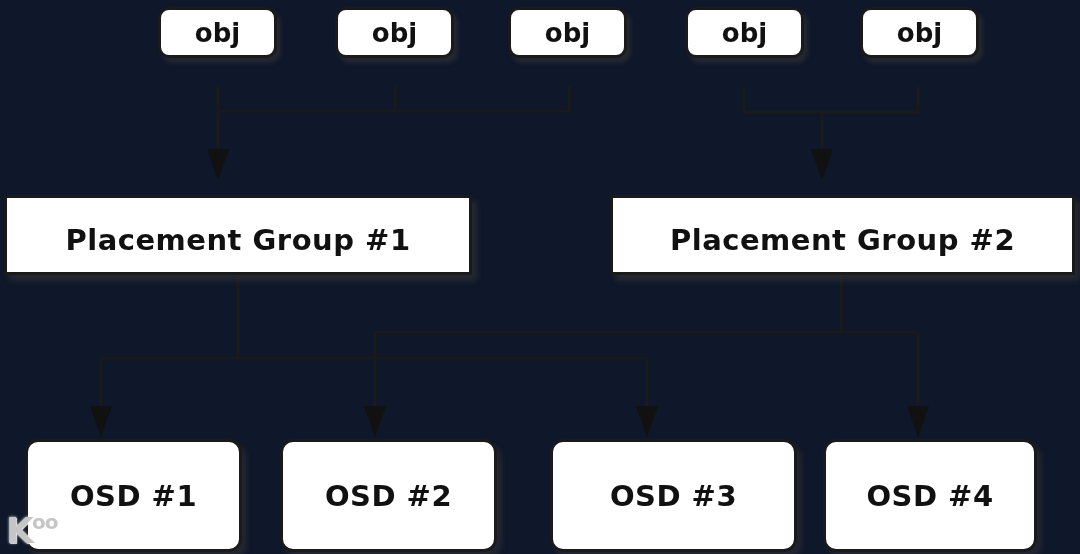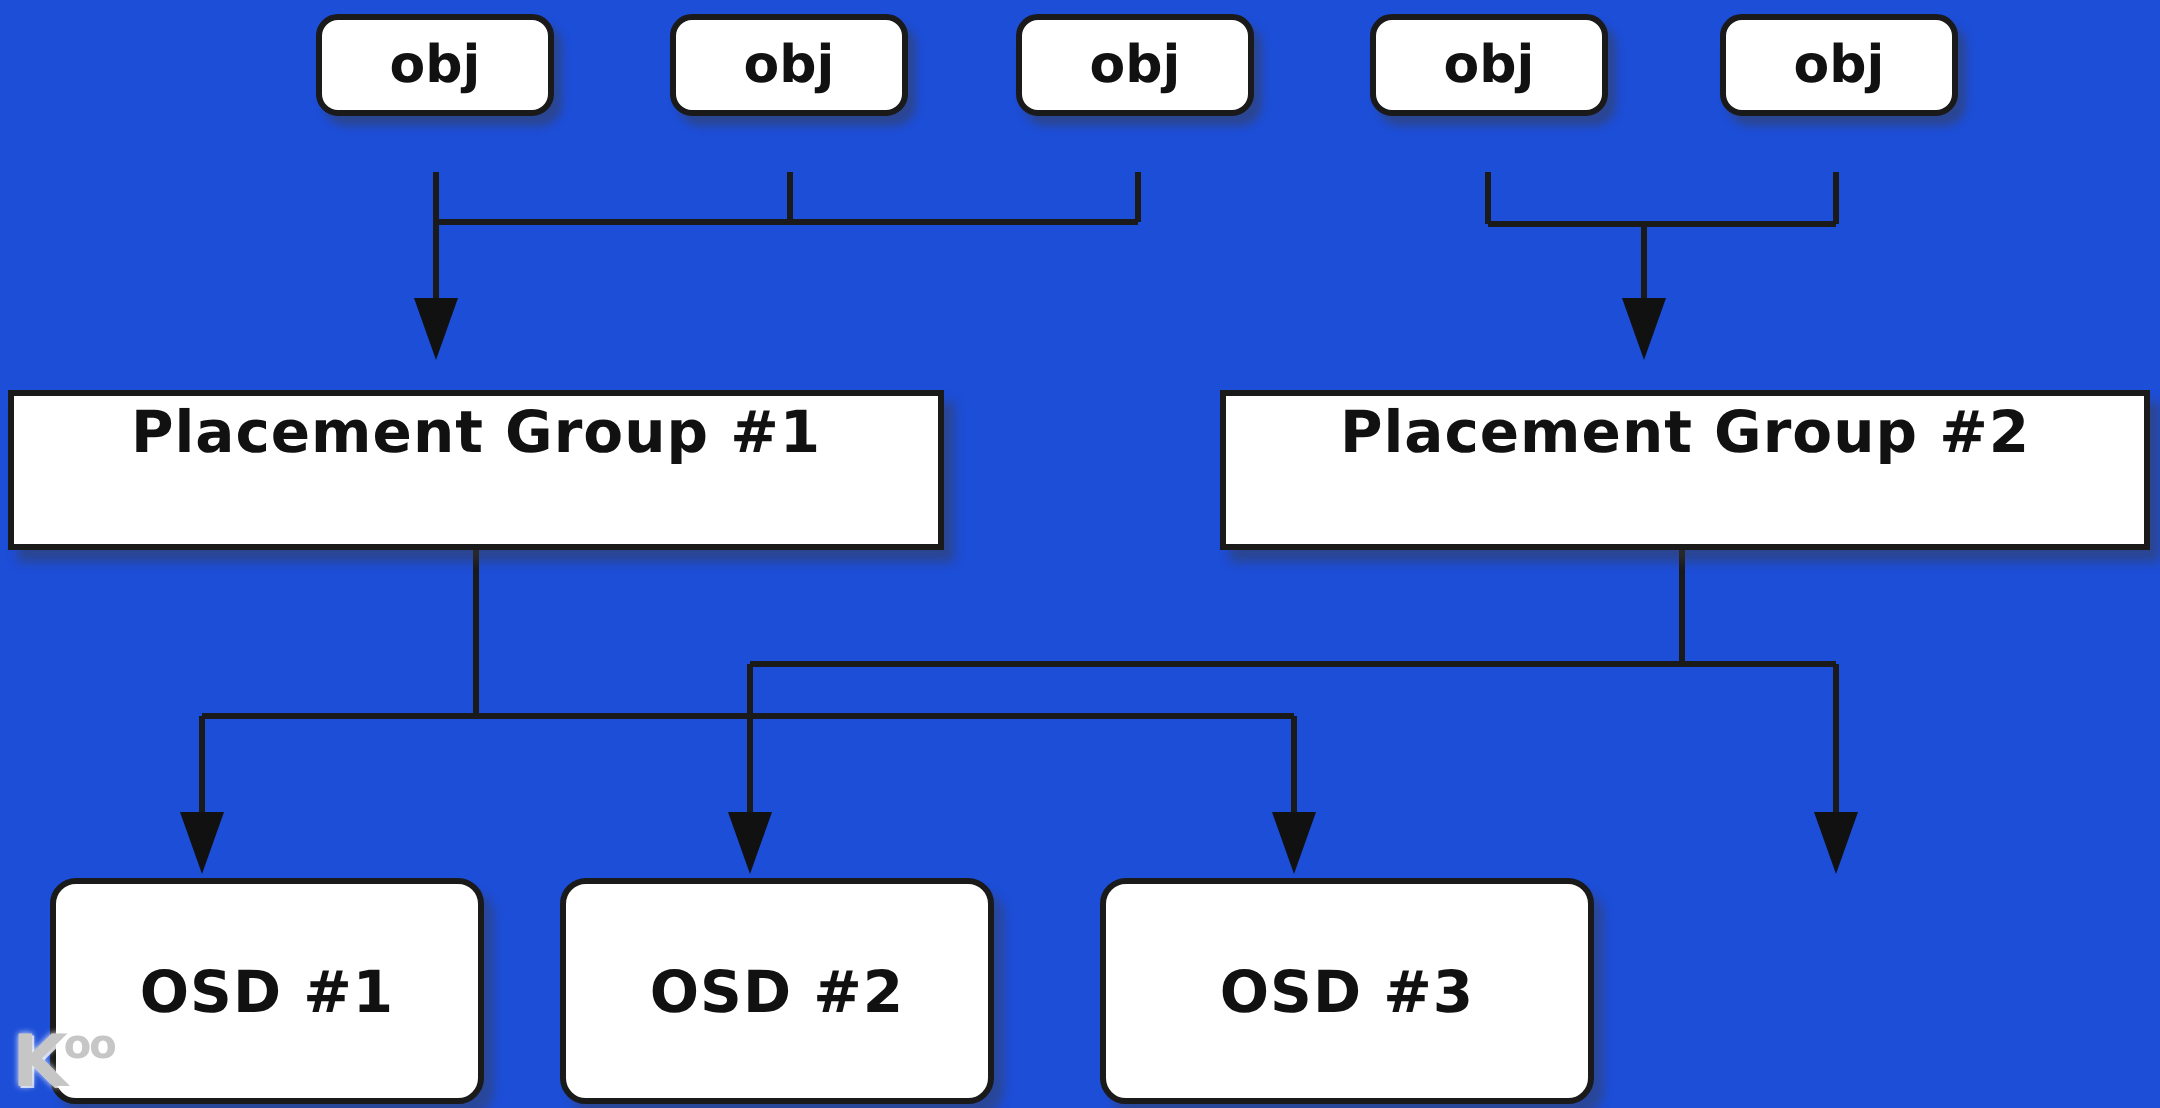--- a/index.html
+++ b/index.html
@@ -5,21 +5,21 @@
   html, body {
     margin: 0;
     padding: 0;
     background: #ffffff;
     font-family: "DejaVu Sans", "Liberation Sans", sans-serif;
   }
   .canvas {
     position: relative;
     width: 1080px;
     height: 554px;
-    background: #1d4ed8;
+    background: #0f172a;
     overflow: hidden;
   }
   .connectors {
     position: absolute;
     left: 0; top: 0;
     width: 1080px; height: 554px;
     pointer-events: none;
   }
   .node {
     position: absolute;
@@ -46,21 +46,21 @@
   .obj3 { left: 508px; }
   .obj4 { left: 685px; }
   .obj5 { left: 860px; }
   
   .pg {
     top: 195px; height: 80px;
     border-radius: 0;
     font-size: 29px;
     letter-spacing: 0.5px;
     align-items: flex-start;
-    padding-top: 1px;
+    padding-top: 25px;
     box-shadow: 5px 6px 5px rgba(60,60,60,0.45);
   }
   .pg1 { left: 4px;   width: 468px; }
   .pg2 { left: 610px; width: 465px; }
   
   .osd {
     top: 439px; height: 113px;
     width: 217px;
     border-radius: 13px;
     font-size: 29px;
@@ -165,18 +165,21 @@
 
   <div class="node osd osd1">
     <span>OSD #1</span>
   </div>
   <div class="node osd osd2">
     <span>OSD #2</span>
   </div>
   <div class="node osd osd3">
     <span>OSD #3</span>
   </div>
+  <div class="node osd osd4">
+    <span>OSD #4</span>
+  </div>
 
   <div class="watermark">
     <span class="wm-logo"><span>K</span><span class="wm-logo-sup">oo</span></span>
   </div>
 
 </div>
 
 </body></html>

